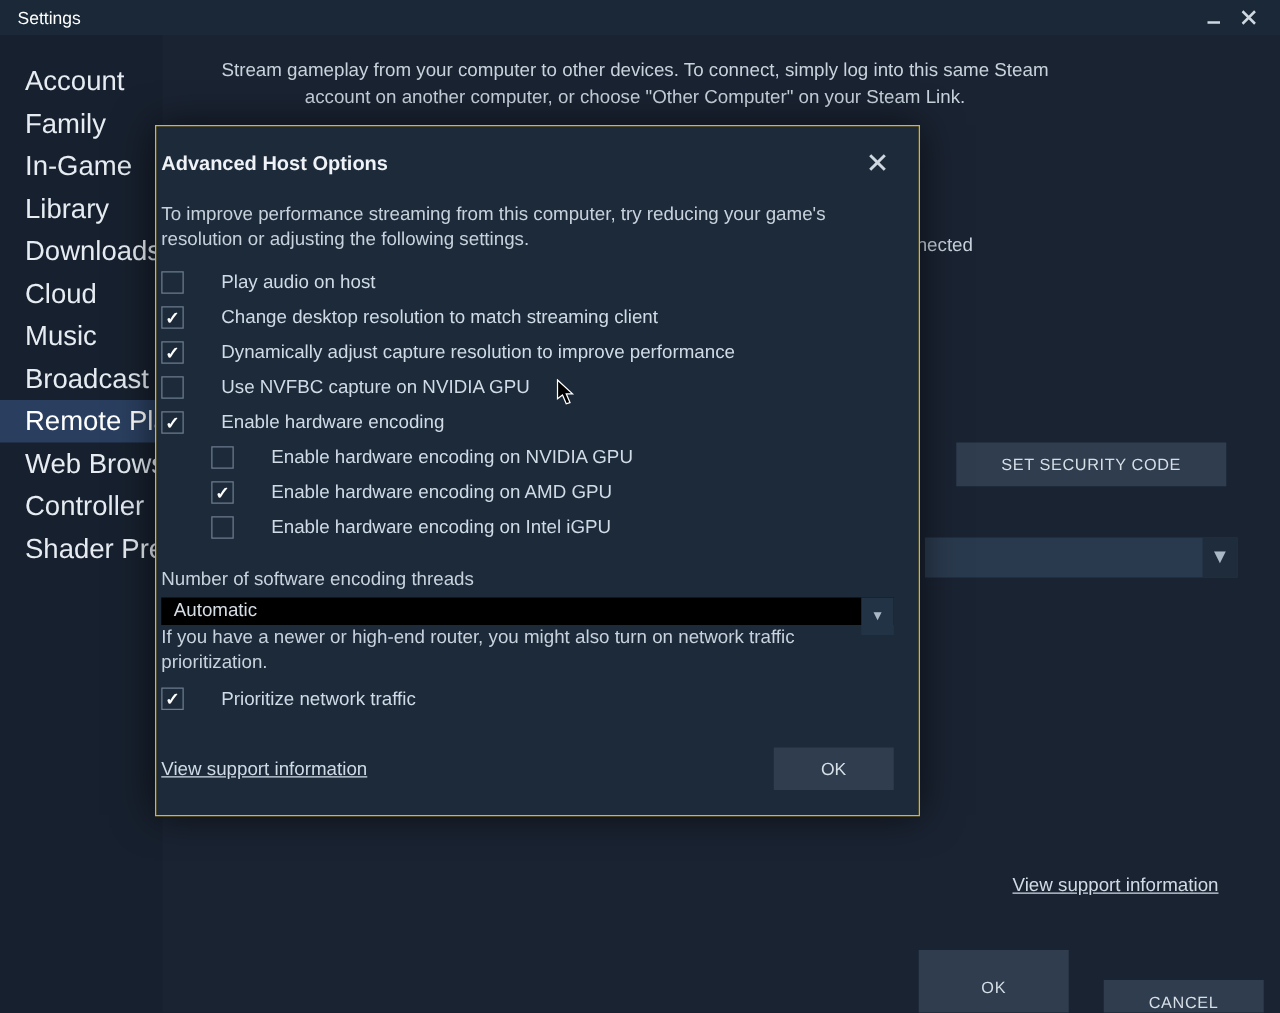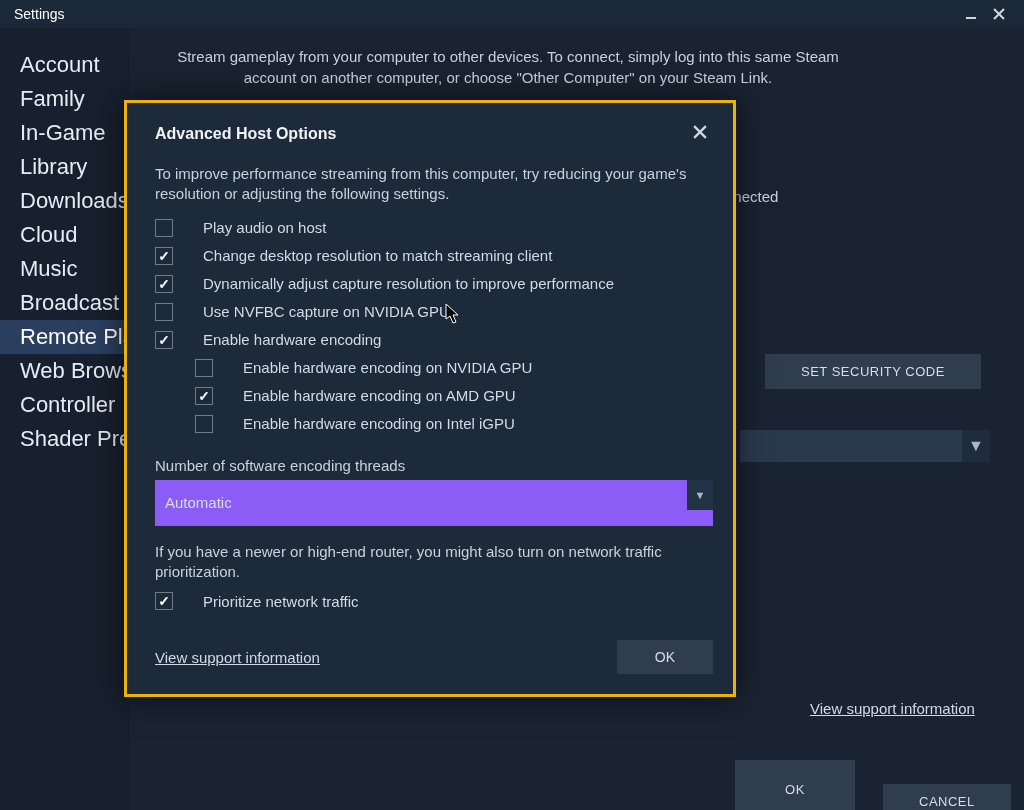--- a/index.html
+++ b/index.html
@@ -99,23 +99,23 @@
     color: #d0dbe6;
     text-decoration: underline;
     font-size: 15px;
   }
   
   .overlay {
     position: absolute;
     top: 100px; left: 124px;
     width: 612px;
     background: #1c2a3a;
-    border: 3px solid #eab308;
+    border: 1px solid #eab308;
     box-shadow: 0 0 30px rgba(0,0,0,0.6);
-    padding: 18px 20px 20px 28px;
+    padding: 18px 20px 20px 4px;
   }
   .overlay .dlg-header {
     display: flex;
     align-items: center;
     margin-bottom: 18px;
   }
   .overlay .dlg-title {
     font-size: 16px;
     font-weight: bold;
     color: #eff3f7;
@@ -156,29 +156,29 @@
     font-size: 14px;
     font-weight: bold;
   }
   .section-label {
     font-size: 15px;
     color: #c8d2dc;
     margin-top: 24px;
     margin-bottom: 6px;
   }
   .dlg-select {
-    background: #8b5cf6;
-    height: 46px;
+    background: #000000;
+    height: 22px;
     display: flex;
     align-items: center;
     padding: 0 10px;
     position: relative;
     font-size: 15px;
     color: #d6dee6;
-    margin-bottom: 16px;
+    margin-bottom: 0;
   }
   .dlg-select .sel-chev {
     position: absolute; right: 0; top: 0;
     width: 26px; height: 30px;
     background: #233346;
     display: flex; align-items: center; justify-content: center;
     color: #aab8c6;
     font-size: 11px;
   }
   .dlg-footer {

